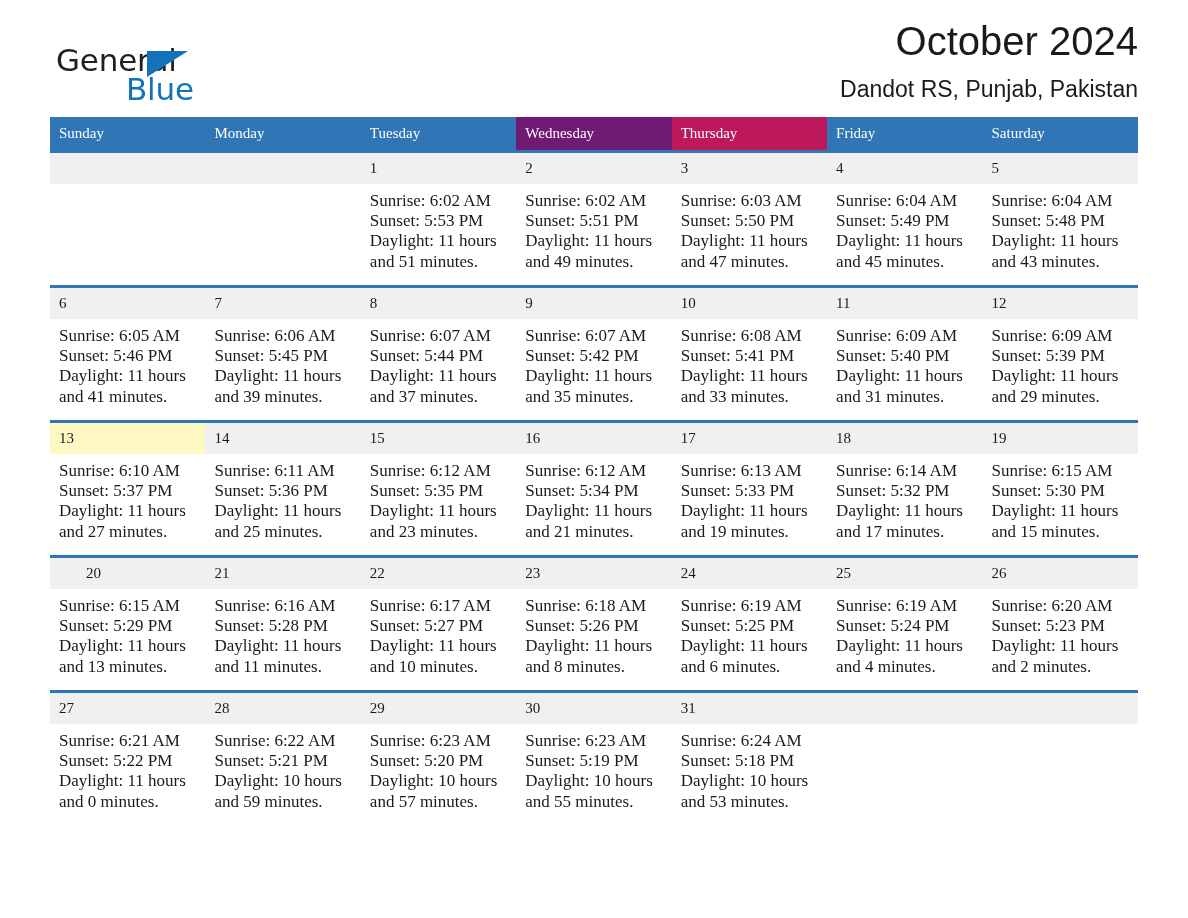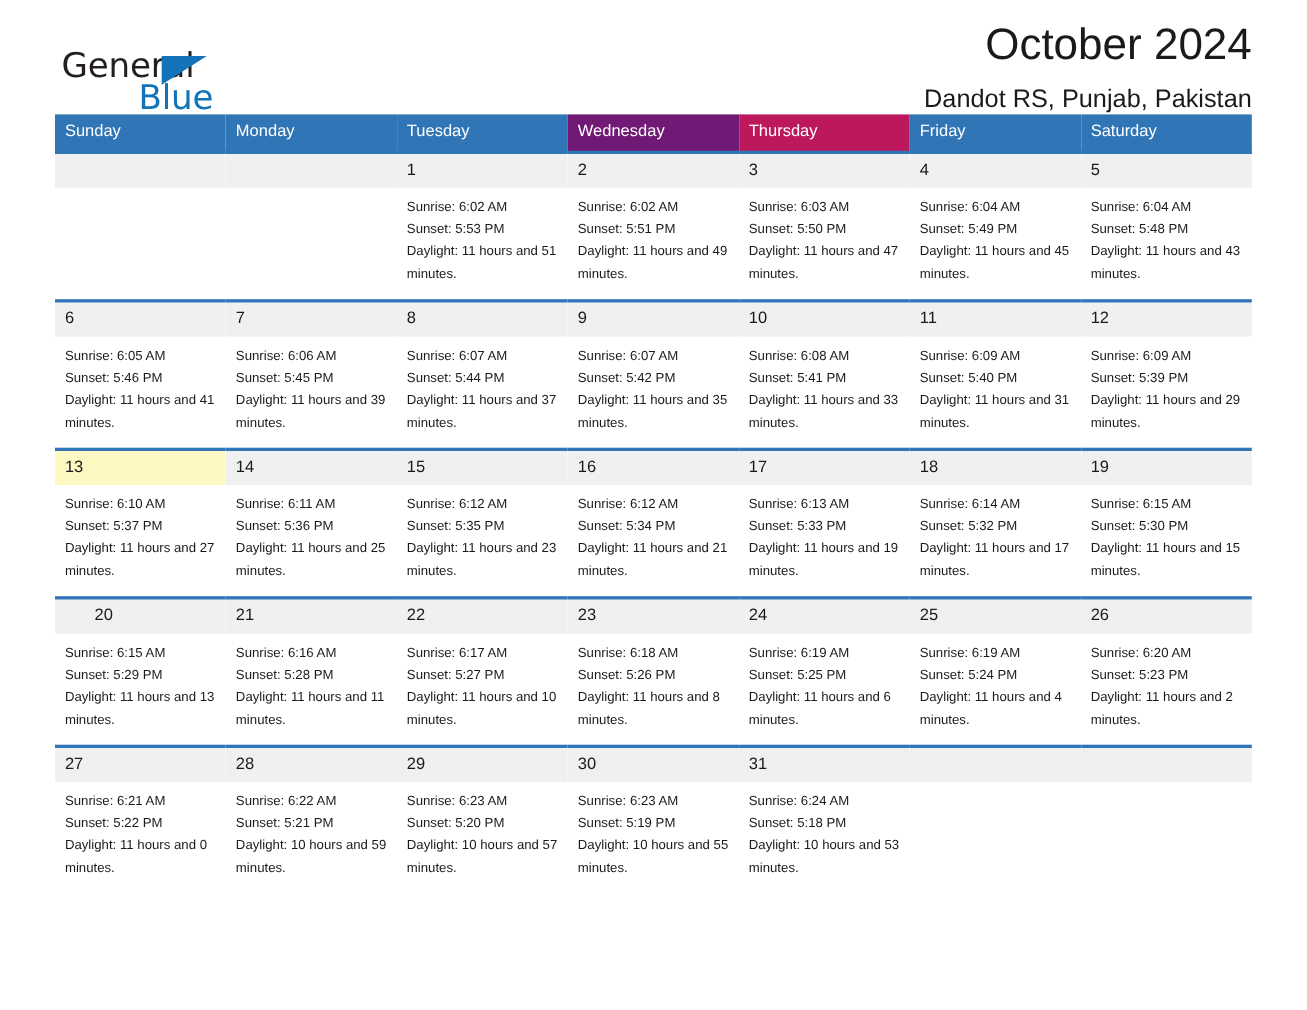--- a/index.html
+++ b/index.html
@@ -82,23 +82,25 @@
   .location {
     font-size: 23px;
     font-weight: 400;
     color: #1a1a1a;
     line-height: 30px;
     margin-top: 10px;
   }
 
   
   .calendar {
+    margin-top: 13px;
     width: 1088px;
     border-collapse: collapse;
     table-layout: fixed;
+    font-family: Liberation Serif, serif;
   }
   .calendar col { width: 155.43px; }
 
   thead th {
     background: #3075b5;
     color: #ffffff;
     font-size: 15px;
     font-weight: 400;
     text-align: left;
     padding: 7px 0 8px 9px;
@@ -122,21 +124,21 @@
     font-size: 15px;
     line-height: 18px;
     padding: 6px 0 7px 9px;
     min-height: 31px;
     box-sizing: border-box;
     color: #1a1a1a;
   }
   .cell.empty .daynum { color: transparent; }
   .info {
     padding: 7px 9px 0 9px;
-    font-size: 12px;
+    font-size: 17px;
     line-height: 20.2px;
     color: #1a1a1a;
   }
   .info div { white-space: nowrap; }
   .info .wrap { white-space: normal; }
 </style>
 </head>
 <body>
 
 <div class="page">

